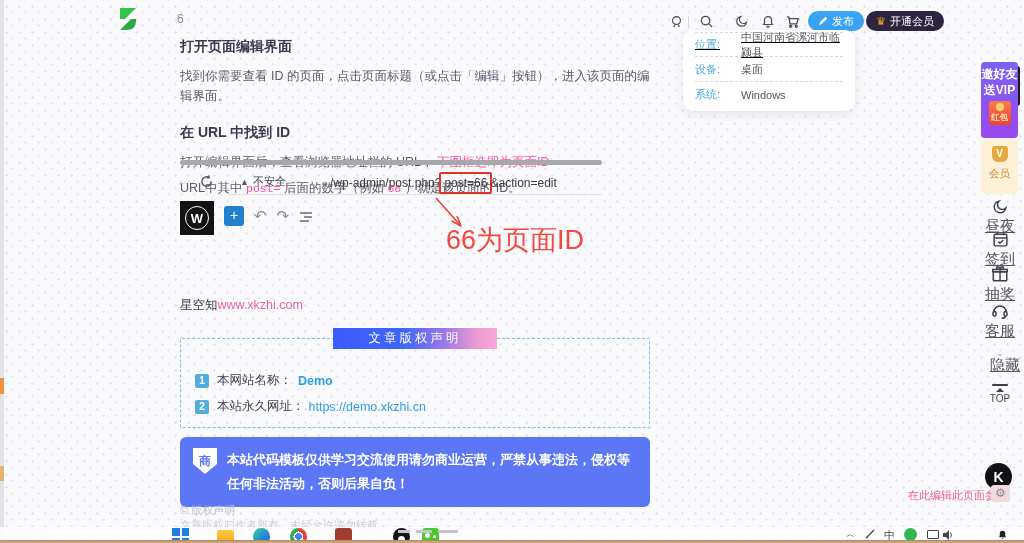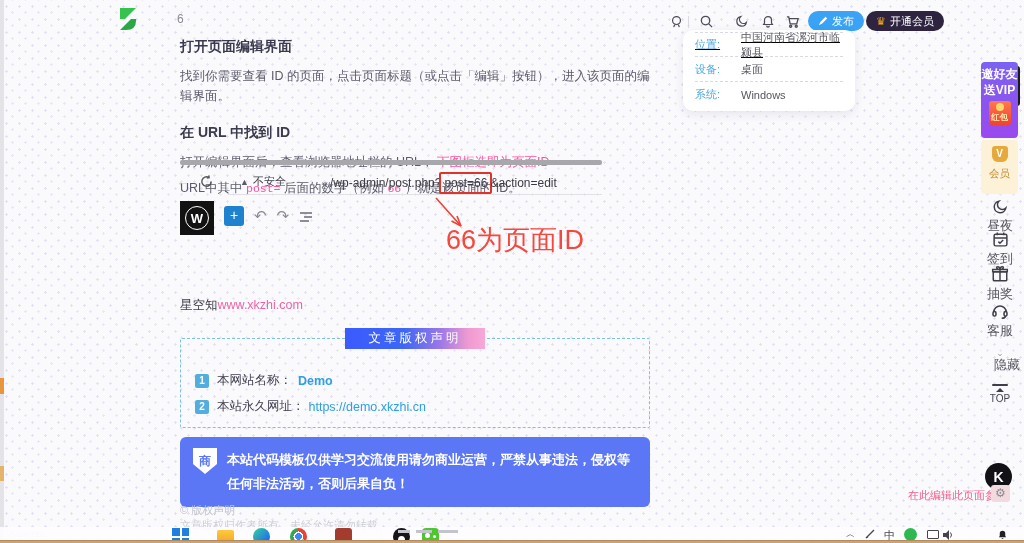--- a/index.html
+++ b/index.html
@@ -52,21 +52,21 @@
                     color:#ffe9b0; text-align:center; }
   .promo-vip { left:981px; top:140px; width:37px; height:54px; border-radius:4px; background:#fdf2d7;
                text-align:center; padding-top:6px; cursor:pointer; }
   .vbadge { width:16px; height:16px; margin:0 auto; background:#e5a93d; color:#fff; font-size:10px;
             font-weight:bold; line-height:16px; border-radius:3px 3px 6px 6px; }
   .vip-label { font-size:10.5px; color:#c08a2e; margin-top:5px; }
 
   
   .tool { left:980px; width:40px; text-align:center; cursor:pointer; }
   .tool svg { display:block; margin:0 auto; }
-  .tool .tlabel { font-size:13px; color:#55555f; margin-top:2px; }
+  .tool .tlabel { font-size:15px; color:#55555f; margin-top:2px;text-decoration:underline; }
   .hide-chev { color:#9a9aa4; font-size:9px; letter-spacing:0; }
   .top-line { width:16px; height:2px; background:#3f3f4a; margin:0 auto 2px auto; border-radius:1px; }
   .top-caret { width:0; height:0; border-left:4px solid transparent; border-right:4px solid transparent;
                border-bottom:4px solid #3f3f4a; margin:0 auto; }
   .top-text { font-size:10px; color:#44444e; margin-top:1px; }
 
   
   .article { left:180px; top:38px; width:470px; }
   .h2 { font-size:14px; font-weight:bold; color:#3b3b4f; }
   .para { font-size:12.5px; color:#5a5a6a; margin-top:10px; line-height:1.6; }
@@ -95,21 +95,21 @@
   .arrow-svg { position:absolute; left:0; top:0; pointer-events:none; }
 
   
   .source-line { left:180px; top:297px; font-size:12.5px; color:#3c3c46; }
   .source-line a { color:#ed64a6; text-decoration:none; }
 
   
   .cpy-box { left:180px; top:338px; width:470px; border:1px dashed #7fc0ea; border-radius:2px;
              padding:24px 14px 12px 14px; }
   .cpy-banner { position:absolute; top:-11px; left:50%; transform:translateX(-50%);
-                width:140px; height:21px; line-height:21px; text-align:center; color:#fff;
+                width:164px; height:21px; line-height:21px; text-align:center; color:#fff;
                 font-size:12.5px; letter-spacing:3px;
                 background:linear-gradient(90deg,#3b5bfd 0%,#3d66f5 42%,#9b78e8 68%,#ef9ad0 88%,#f8a8d8 100%); }
   .cpy-row { display:flex; align-items:center; margin-top:9px; font-size:12.5px; color:#3f3f4f; }
   .nbadge { width:14px; height:14px; flex:none; background:#53aede; color:#fff; font-size:10px;
             font-weight:bold; text-align:center; line-height:14px; border-radius:2px; margin-right:8px; }
   .cpy-val { color:#2e9fe0; font-weight:bold; margin-left:6px; }
   .cpy-link { color:#2e9fe0; margin-left:4px; text-decoration:none; }
 
   
   .notice { left:180px; top:437px; width:470px; background:#5b77f6; border-radius:6px;

